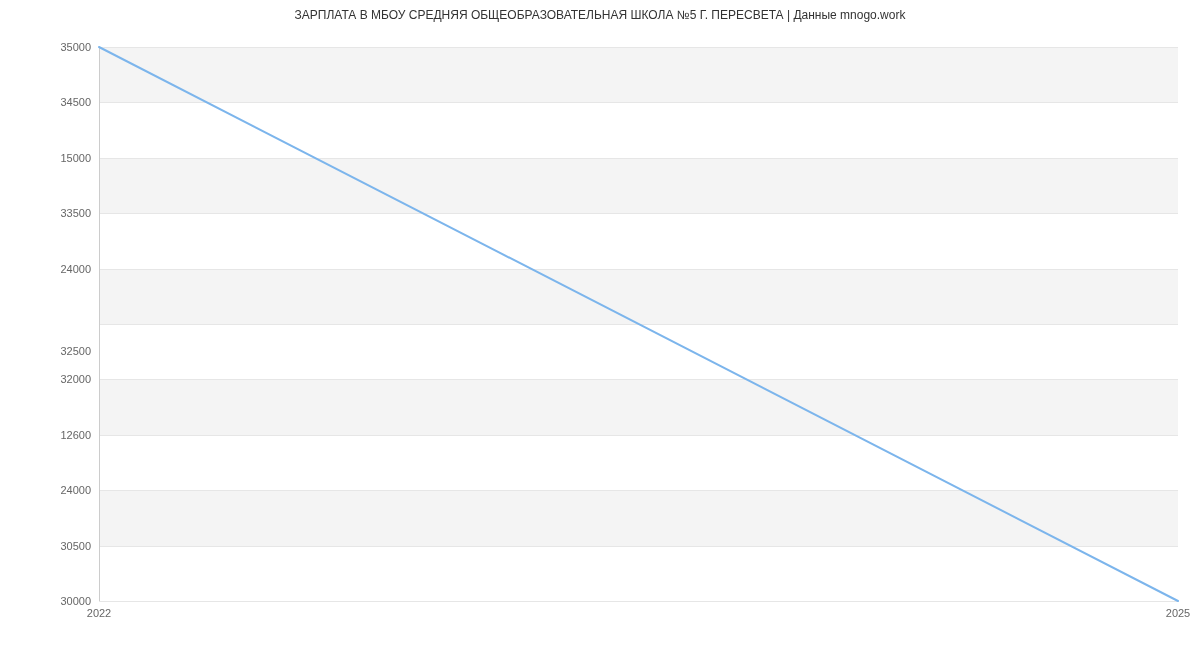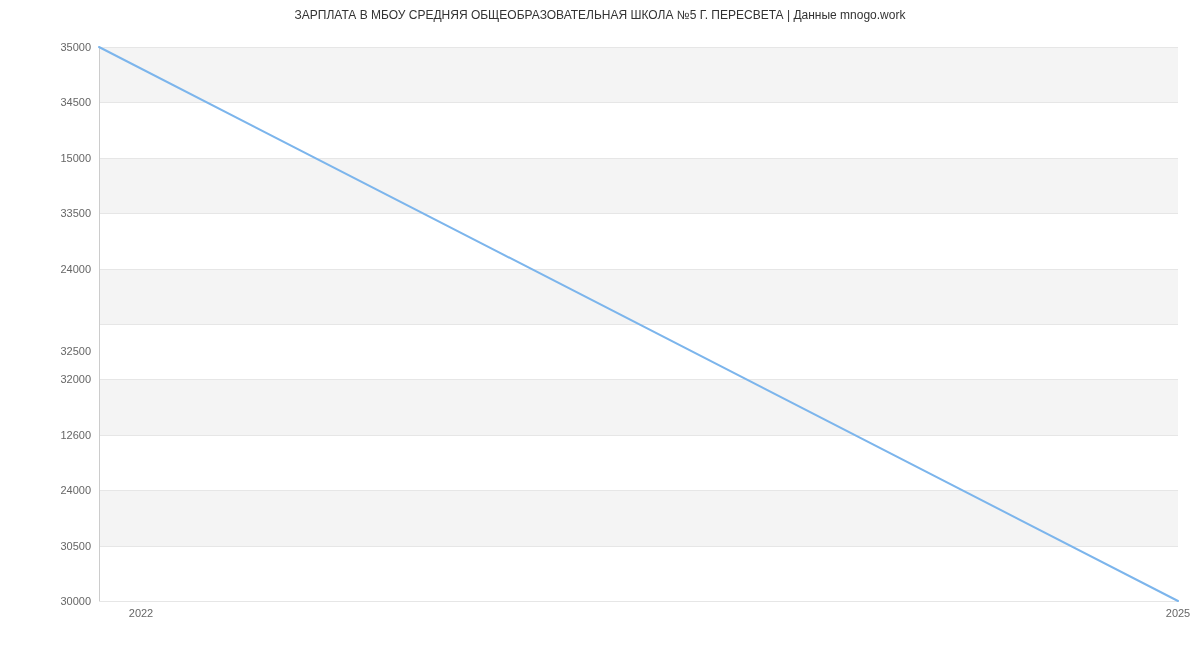--- a/index.html
+++ b/index.html
@@ -123,21 +123,21 @@
     <span class="ytick" style="top:20%;">15000</span>
     <span class="ytick" style="top:30%;">33500</span>
     <span class="ytick" style="top:40%;">24000</span>
     <span class="ytick" style="top:50%;margin-top:27px;">32500</span>
     <span class="ytick" style="top:60%;">32000</span>
     <span class="ytick" style="top:70%;">12600</span>
     <span class="ytick" style="top:80%;">24000</span>
     <span class="ytick" style="top:90%;">30500</span>
     <span class="ytick" style="top:100%;">30000</span>
 
-    <span class="xtick" style="left:0%;margin-left:42px;">2022</span>
+    <span class="xtick" style="left:0%;">2022</span>
     <span class="xtick" style="left:100%;">2025</span>
 
     <svg class="line-svg" viewBox="0 0 100 100" preserveAspectRatio="none">
       <path id="series-path" class="series-line" vector-effect="non-scaling-stroke" d="M0 0 L100 100" stroke="#7cb5ec"></path>
     </svg>
   </div>
 
 </div>
 
 </body></html>

